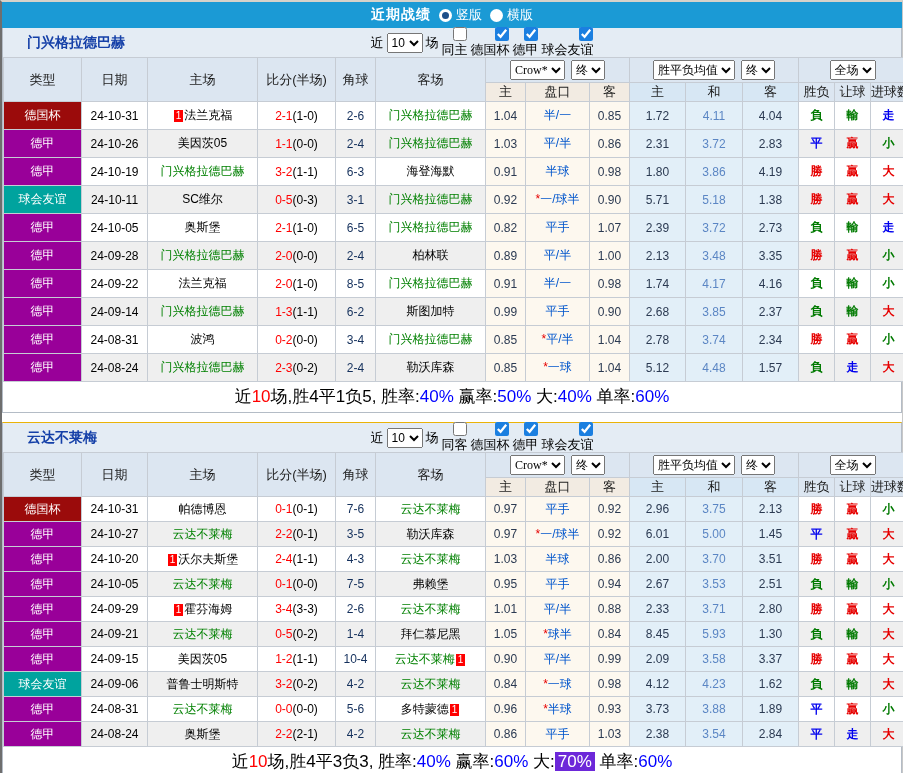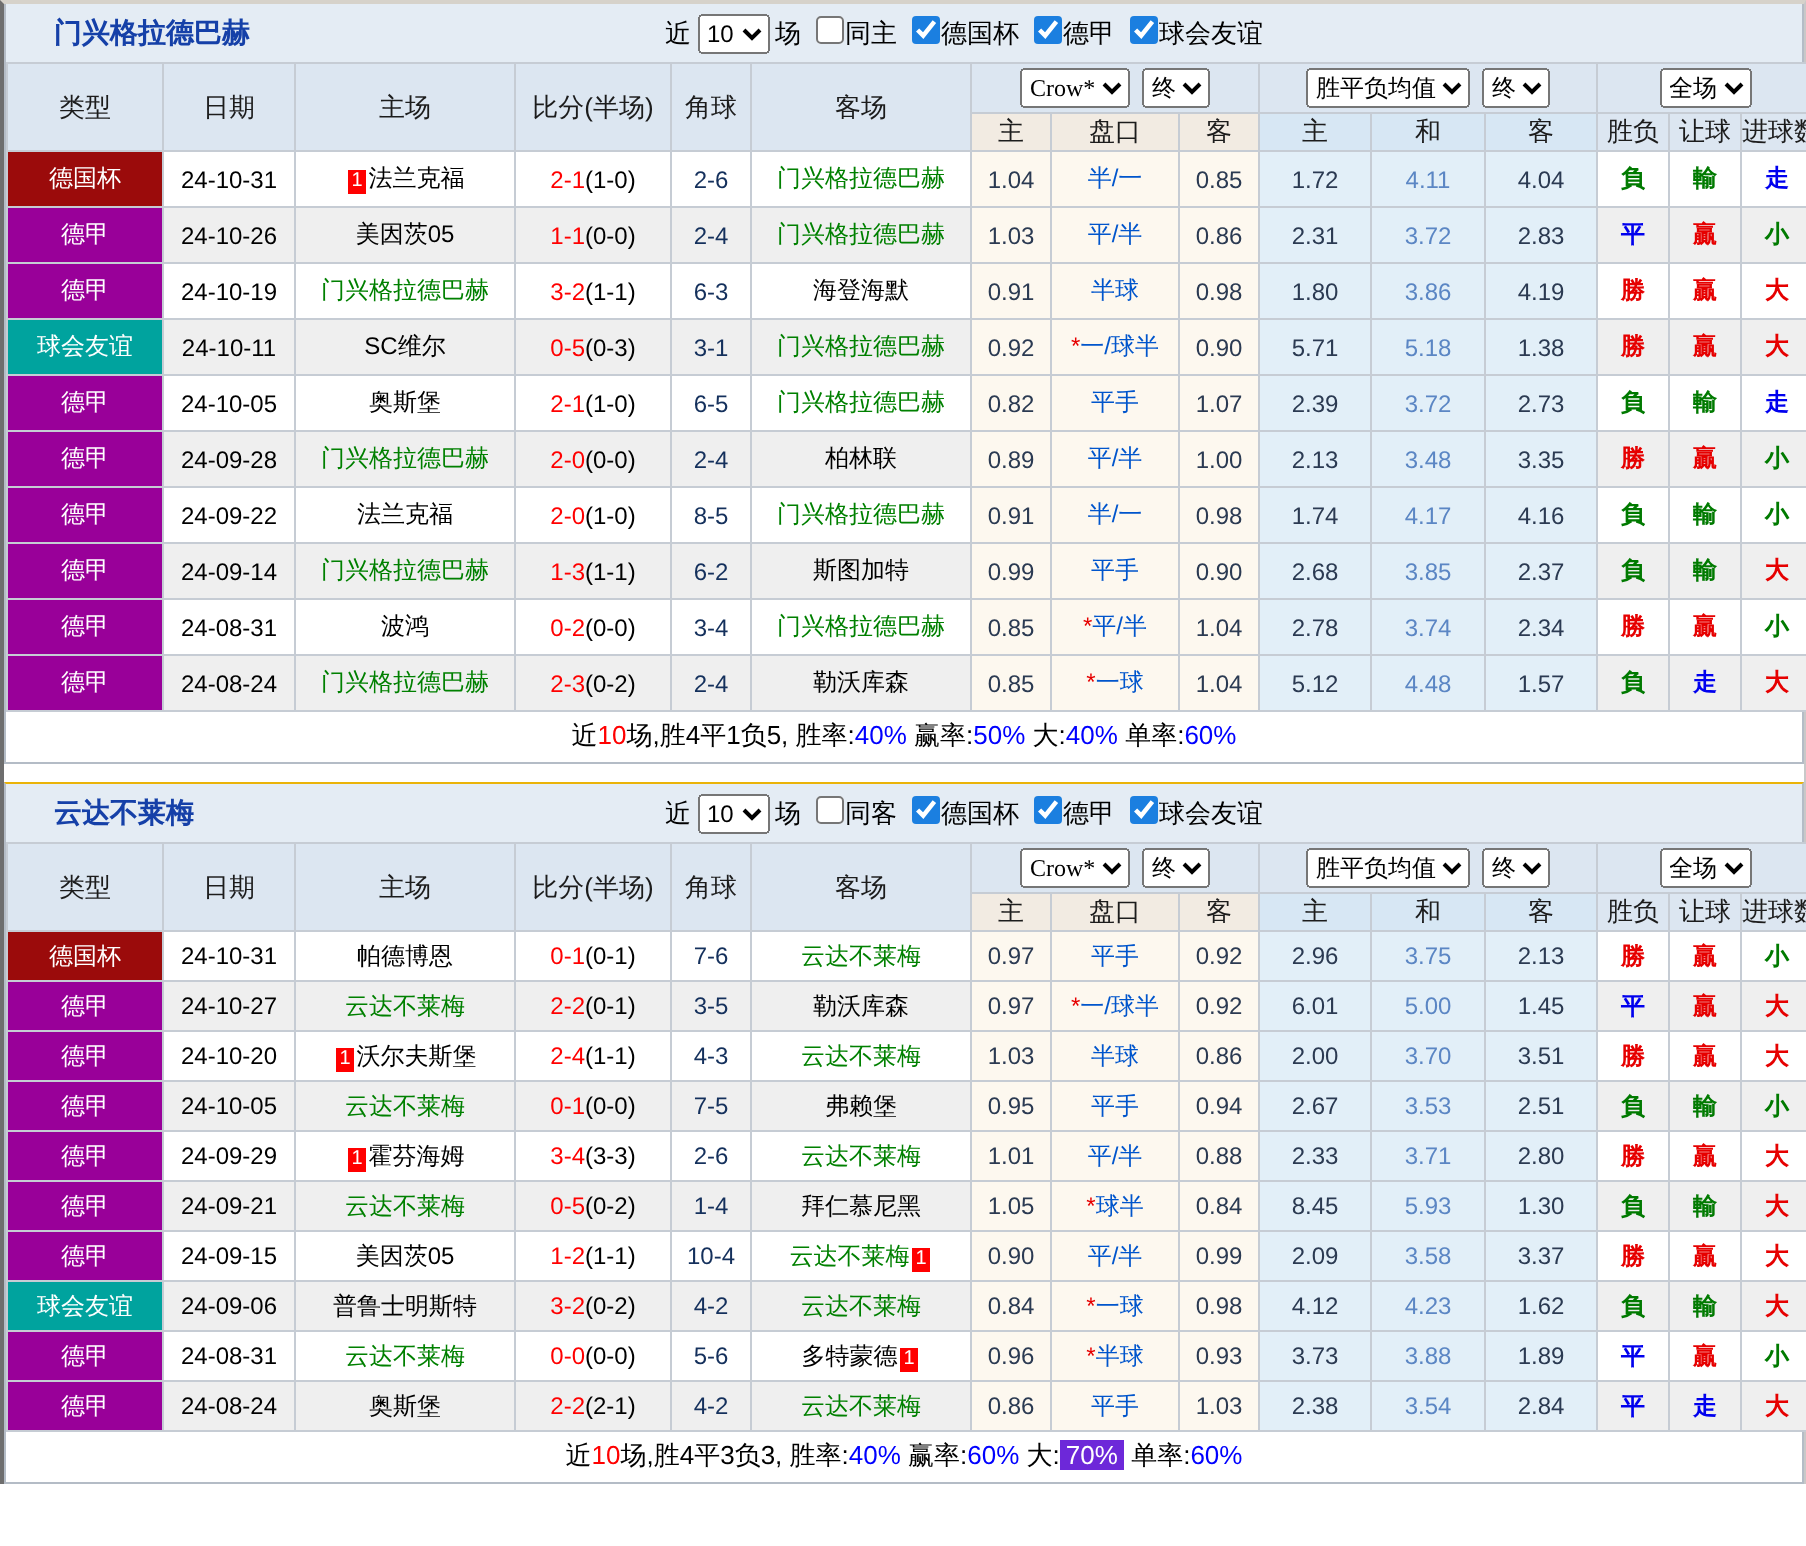--- a/index.html
+++ b/index.html
@@ -13,21 +13,21 @@
   .radio-opt { display:inline-flex; align-items:center; gap:4px; font-size:13px; cursor:pointer; }
   .radio { width:13px; height:13px; background:#fff; border-radius:50%; display:inline-block; position:relative; }
   .radio.sel::after { content:""; position:absolute; left:3px; top:3px; width:7px; height:7px; border-radius:50%; background:#1c4f8a; }
 
   
   .section { border:1px solid #b4bcc6; border-top:none; }
   .section + .section { margin-top:9px; border-top:1px solid #eab308; }
   .section-bar { height:29px; background:var(--sectionbar,#e4ecf4); position:relative; display:flex; align-items:center; justify-content:center; }
   .team-name { position:absolute; left:24px; font-size:14px; font-weight:bold; color:#1540a8; }
   .filterbar { display:flex; align-items:center; gap:3px; font-size:13px; margin-left:60px; }
-  .filterbar label { display:inline-flex; align-items:flex-start; cursor:pointer; }
+  .filterbar label { display:inline-flex; align-items:flex-end; cursor:pointer;flex-direction:column; }
   input[type=checkbox] { width:14px; height:14px; accent-color:#1b7fe0; margin:0 1px 0 4px; }
   select { font-family:"Liberation Sans", sans-serif; font-size:12px; height:20px; }
 
   
   table { border-collapse:collapse; table-layout:fixed; width:901px; }
   th, td { border:1px solid #c6ccd4; overflow:hidden; white-space:nowrap; text-align:center; padding:0; }
   thead th { background:var(--headerbg,#dce6f1); font-weight:normal; font-size:13px; color:#1c1c1c; }
   thead tr.hdr-top th { height:25px; }
   thead tr.hdr-sub th { height:19px; }
   thead th.grp select { margin:0 3px;font-family:Liberation Serif, serif; }
@@ -44,28 +44,39 @@
   td.euro.draw { color:#5b86c4; }
   .hline { color:#0055cc; }
   .star { color:#e60000; }
   .ft { color:#ff0000; }
   .ht { color:#000;margin-top:20px; }
   .corner { color:#14305c; }
   .tgreen { color:#008000; }
   .badge { display:inline-block; background:#ff0000; color:#fff; font-size:10px; line-height:12px; padding:0 2px; margin:0 1px; }
   td.res { font-weight:bold; }
 
-  .summary { text-align:center; font-size:13px; padding:3px 0 4px 0; background:#fff; }
+  .summary { text-align:center; font-size:17px; padding:3px 0 4px 0; background:#fff; }
   .summary .hl { background:#6d28d9; color:#fff; padding:0 3px; }
 </style>
 </head>
 <body>
 
 <div class="page">
 
+  <div class="topbar">
+    <span class="title">近期战绩</span>
+    <span class="radio-opt">
+      <span class="radio sel"></span>
+      <span>竖版</span>
+    </span>
+    <span class="radio-opt">
+      <span class="radio"></span>
+      <span>横版</span>
+    </span>
+  </div>
 
   <div class="section">
     <div class="section-bar">
       <span class="team-name">门兴格拉德巴赫</span>
       <span class="filterbar">
         <span>近</span>
         <select><option>10</option></select>
         <span>场</span>
         <label>
             <input type="checkbox" style="">

